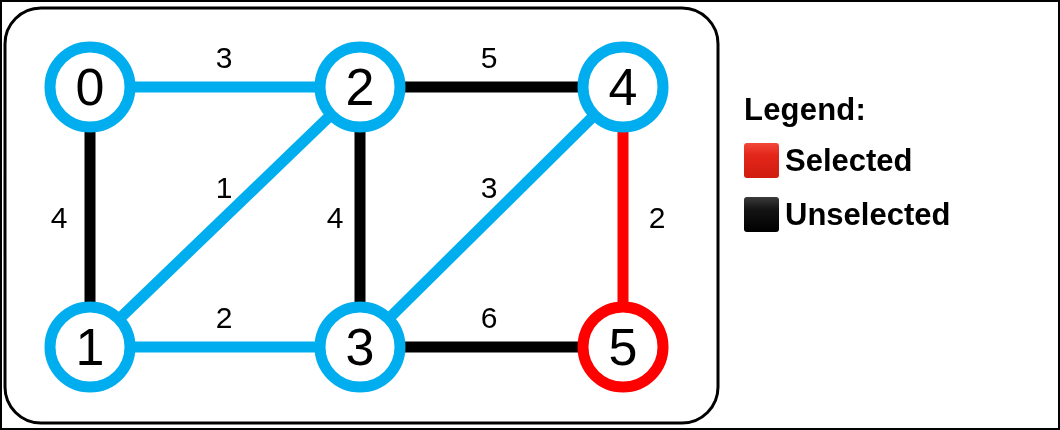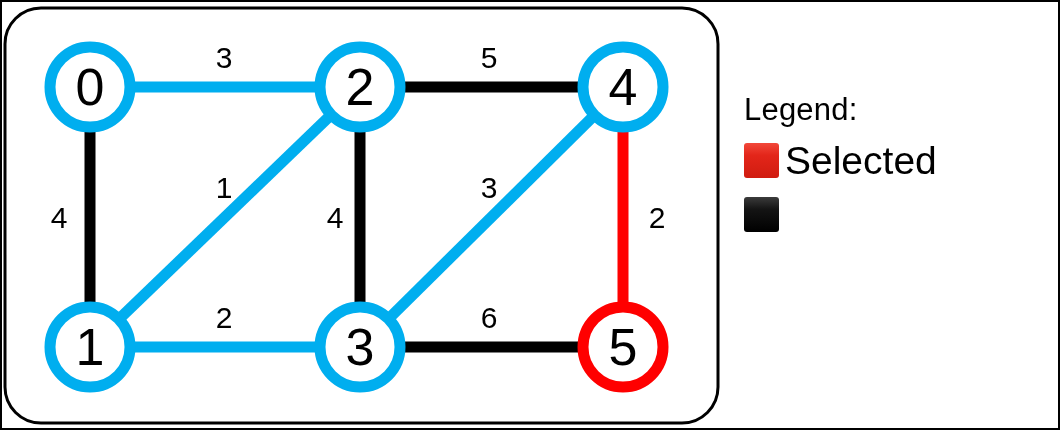--- a/index.html
+++ b/index.html
@@ -26,20 +26,21 @@
     left: 0;
     top: 0;
     width: 1060px;
     height: 430px;
   }
   .legend {
     position: absolute;
     left: 742px;
     top: 92px;
     width: 300px;
+    font-weight: bold;
   }
   .legend-title {
     font-size: 31px;
     color: #000000;
     line-height: 1;
     margin-bottom: 16px;
     letter-spacing: 0.2px;
   }
   .legend-row {
     display: flex;
@@ -57,21 +58,21 @@
   .swatch-selected {
     background: linear-gradient(180deg, #f2483a 0%, #e3261a 35%, #d01c10 100%);
   }
   .swatch-past {
     background: linear-gradient(180deg, #4f90ff 0%, #1f6fef 35%, #0a55e0 100%);
   }
   .swatch-unselected {
     background: linear-gradient(180deg, #3b3b3b 0%, #141414 35%, #000000 100%);
   }
   .legend-label {
-    font-size: 39px;
+    font-size: 31px;
     color: #000000;
     line-height: 1;
     white-space: nowrap;
   }
 </style>
 </head>
 <body>
 
 <div id="canvas">
 
@@ -131,16 +132,17 @@
     <div class="legend-title">Legend:</div>
 
     <div class="legend-row">
       <span class="swatch swatch-selected"></span>
       <span class="legend-label">Selected</span>
     </div>
 
 
     <div class="legend-row">
       <span class="swatch swatch-unselected"></span>
+      <span class="legend-label">Unselected</span>
     </div>
   </div>
 
 </div>
 
 </body></html>

